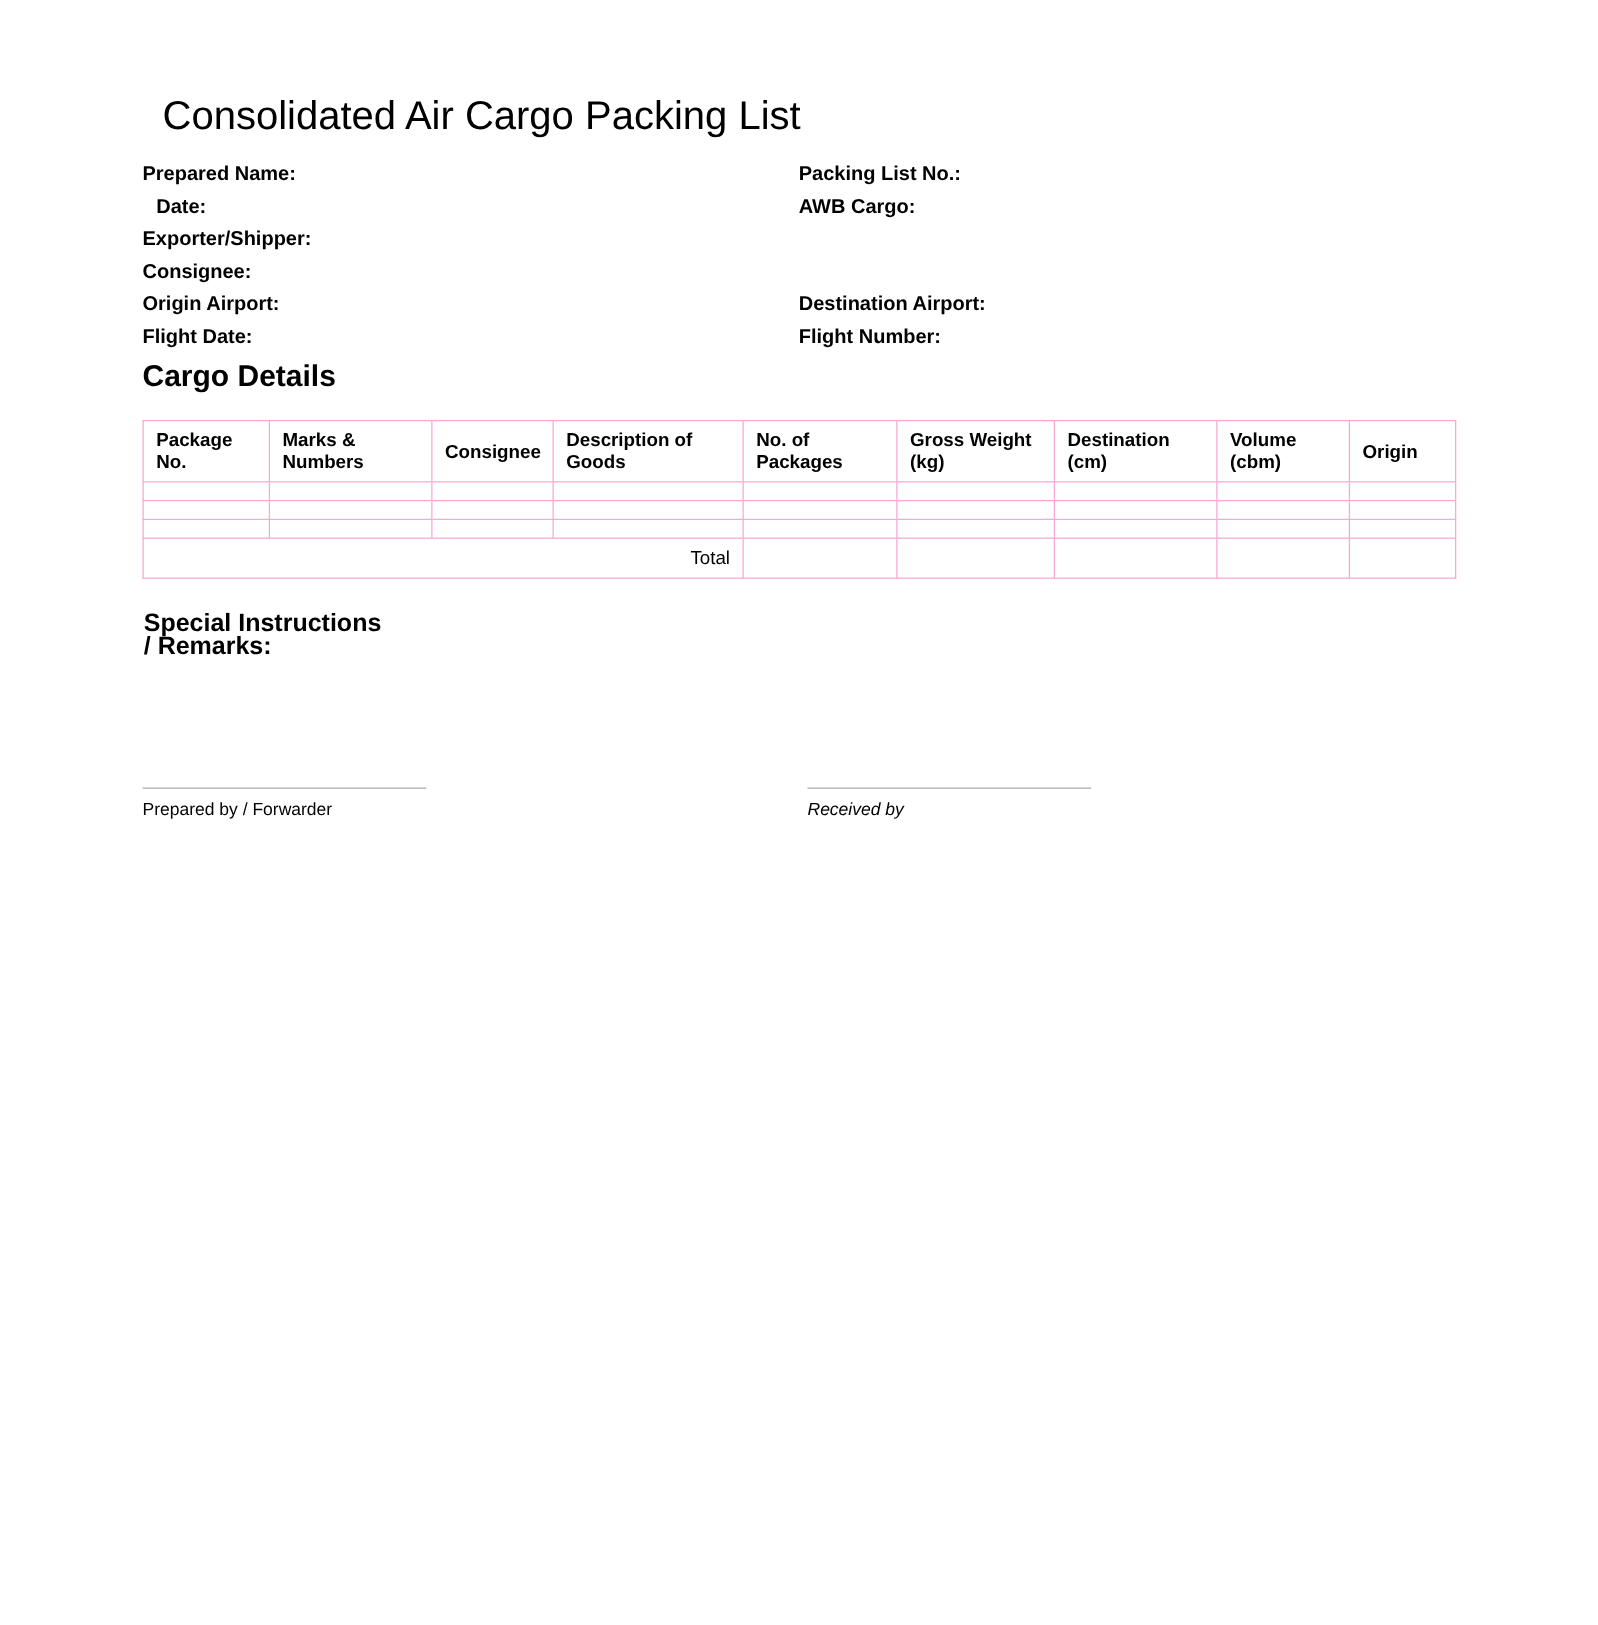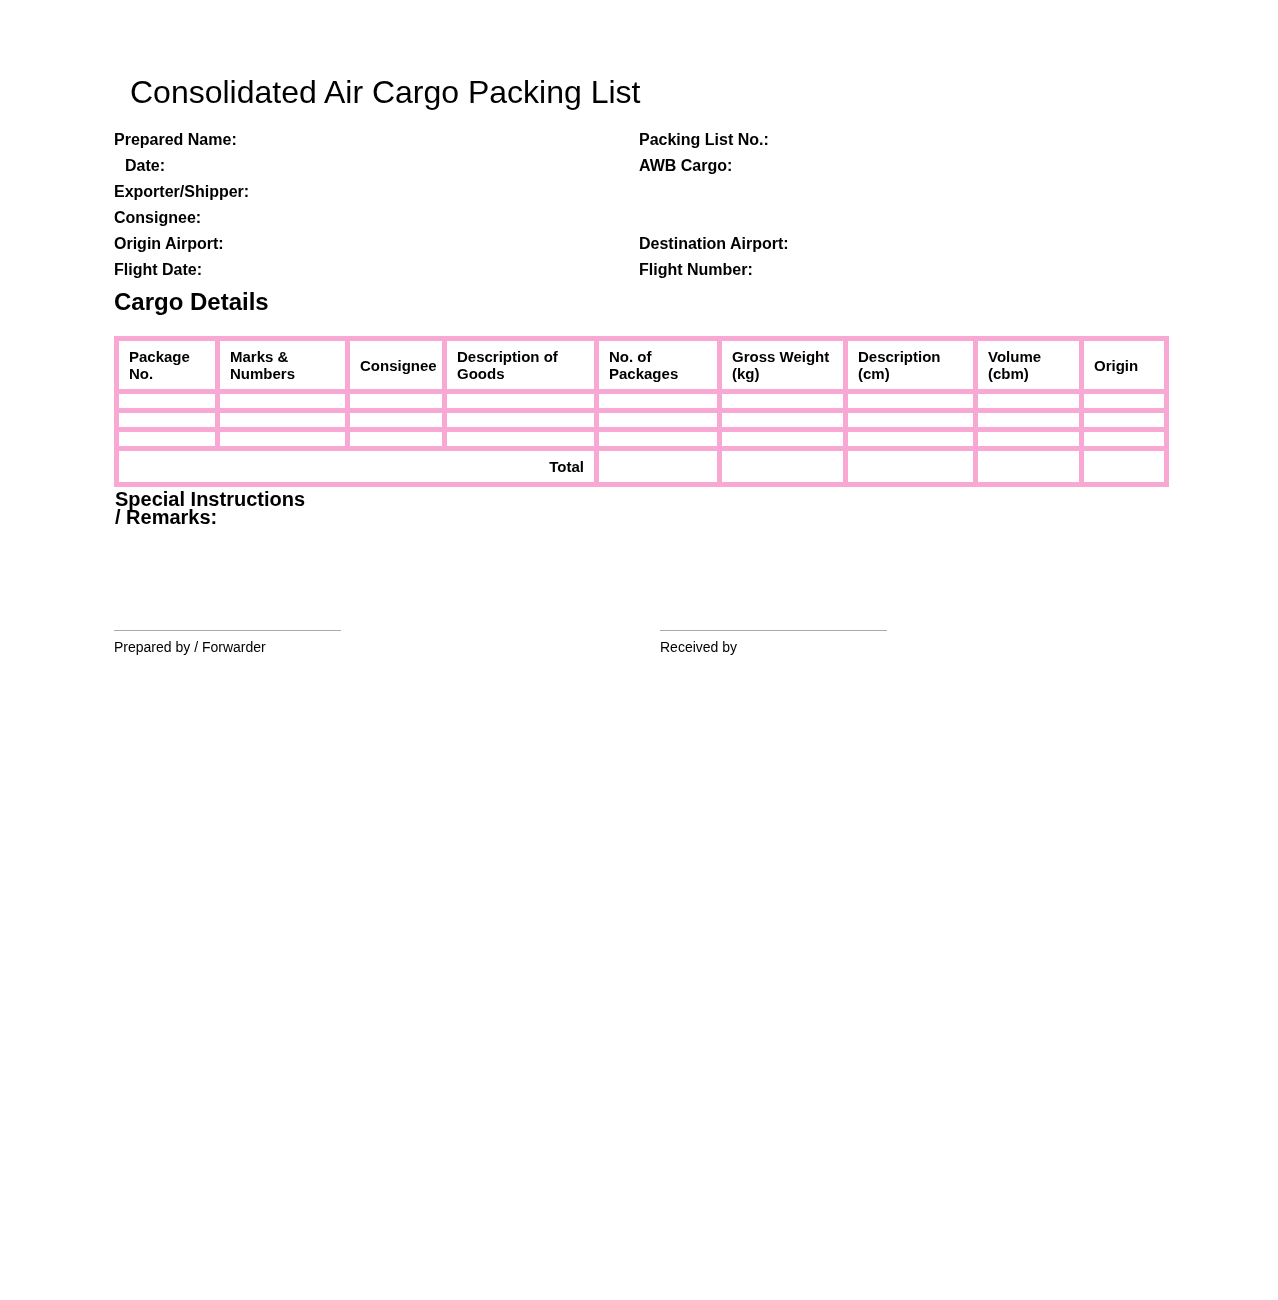--- a/index.html
+++ b/index.html
@@ -17,29 +17,29 @@
     }
     .section-title {
       position: absolute; left: 0; top: 288px; font-size: 24px; font-weight: bold;
       margin: 0; line-height: 28px; white-space: nowrap;
     }
     table.cargo {
       position: absolute; left: 0; top: 336px; width: 1050px;
       border-collapse: collapse; table-layout: fixed;
     }
     table.cargo th, table.cargo td {
-      border: 5px solid #f9a8d4; padding: 0 10px; font-size: 15px; text-align: left;
+      border: 1px solid #f9a8d4; padding: 0 10px; font-size: 15px; text-align: left;
     }
     table.cargo th {
       height: 48px; font-weight: bold; line-height: 17px; vertical-align: middle;
     }
     table.cargo td { height: 14px; padding: 0; }
     table.cargo tr.total-row td { height: 31px; }
     table.cargo td.total-label {
-      text-align: right; font-weight: bold; padding-right: 10px; font-size: 15px; margin-top: 20px;
+      text-align: right; font-weight: normal; padding-right: 10px; font-size: 15px; margin-top: 20px;
     }
     .remarks-label {
       position: absolute; left: 1px; top: 490px; font-size: 20px; font-weight: bold;
       line-height: 18px; width: 200px;
     }
     .sig {
       position: absolute; top: 630px; width: 227px;
     }
     .sig-line { border-top: 1px solid #aaaaaa; height: 0; width: 227px; }
     .sig-label { font-size: 14px; margin-top: 8px; white-space: nowrap; line-height: 17px; }
@@ -77,21 +77,21 @@
       <col style="width:85px">
     </colgroup>
     <thead>
       <tr>
         <th>Package No.</th>
         <th>Marks &amp; Numbers</th>
         <th>Consignee</th>
         <th>Description of Goods</th>
         <th>No. of Packages</th>
         <th>Gross Weight (kg)</th>
-        <th>Description (cm)</th>
+        <th>Destination (cm)</th>
         <th>Volume (cbm)</th>
         <th>Origin</th>
       </tr>
     </thead>
     <tbody>
       <tr>
         <td></td>
         <td></td>
         <td></td>
         <td></td>
@@ -134,17 +134,17 @@
     </tbody>
   </table>
 
   <div class="remarks-label">Special Instructions / Remarks:</div>
 
   <div class="sig" style="left:0;">
     <div class="sig-line"></div>
     <div class="sig-label">Prepared by / Forwarder</div>
   </div>
 
-  <div class="sig" style="left:546px;">
+  <div class="sig" style="left:532px;font-style:italic;">
     <div class="sig-line"></div>
     <div class="sig-label">Received by</div>
   </div>
 </div>
 
 </body></html>

